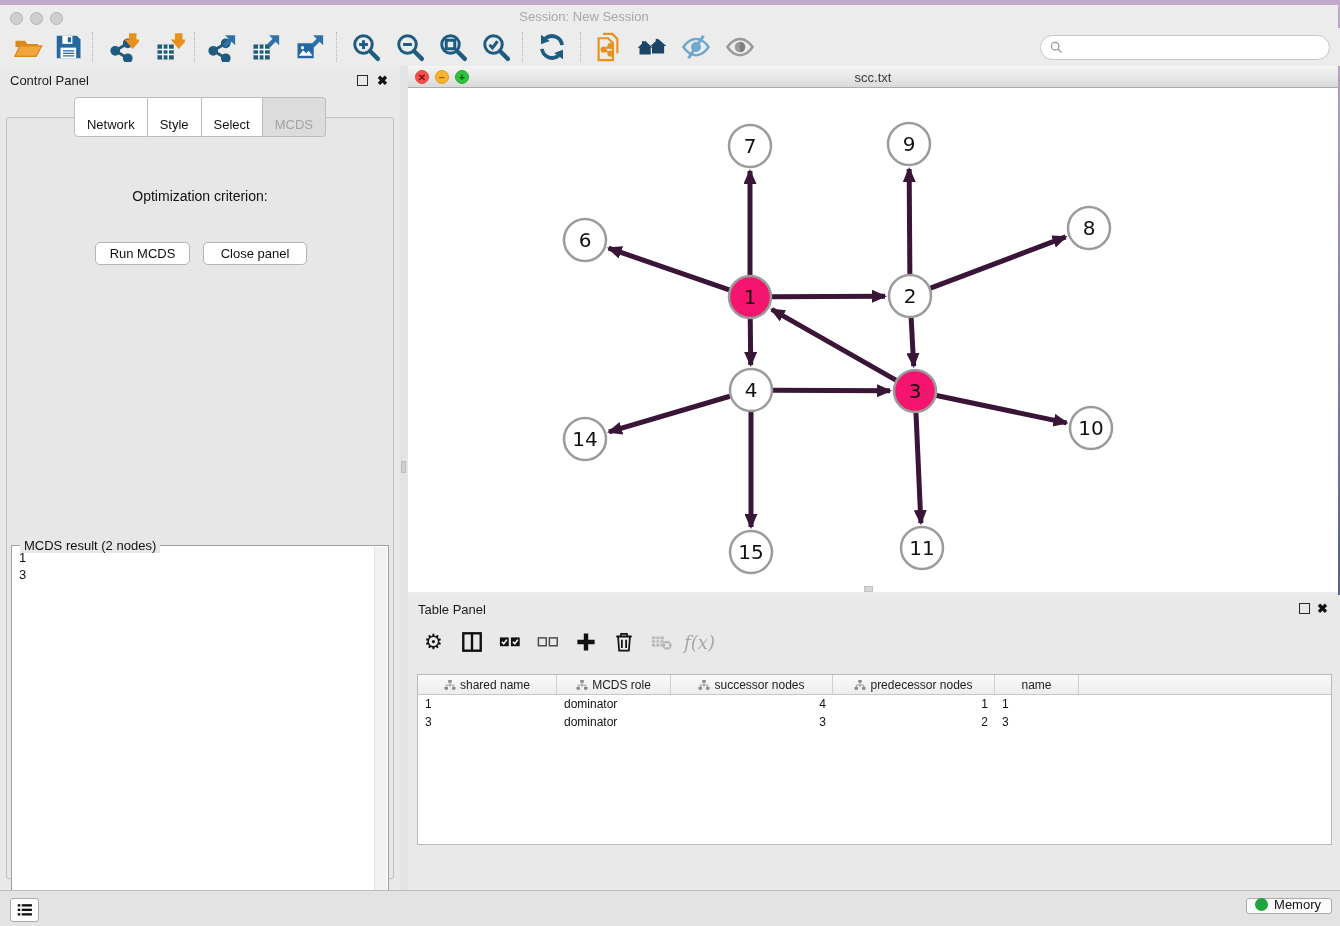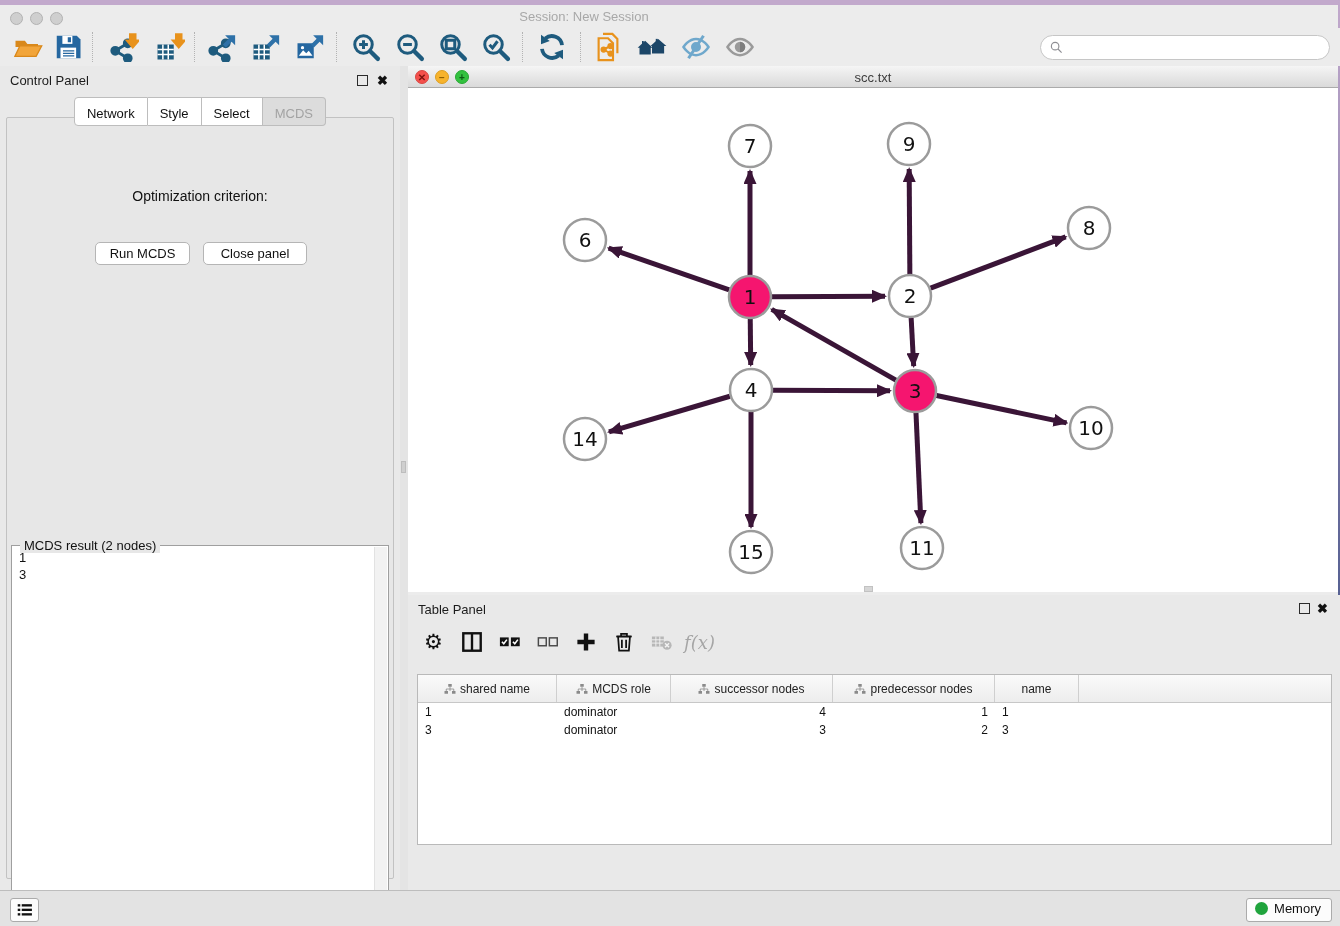--- a/index.html
+++ b/index.html
@@ -33,21 +33,21 @@
   .control-panel { position:absolute; left:0; top:66px; width:400px; height:824px; background:#e9e9e9; }
   .panel-header { position:relative; height:28px;text-decoration:underline; }
   .panel-title { position:absolute; left:10px; top:7px; font-size:13px; color:#1c1c1c; }
   .float-icon { position:absolute; width:11px; height:11px; border:1.6px solid #2b2b2b; background:transparent; }
   .close-icon { position:absolute; font-size:13px; font-weight:bold; color:#111; line-height:11px; }
   .cp-float { right:32px; top:9px; }
   .cp-close { right:12px; top:9px; }
 
   .cp-tabs { position:absolute; left:0; top:31px; width:400px; display:flex; justify-content:center; z-index:2; }
   .tabgroup { display:flex; }
-  .tabgroup .tab { font-size:13px; padding:8px 12px 4px; background:#fff; border:1px solid #bdbdbd; border-left-width:0; color:#111; white-space:nowrap; }
+  .tabgroup .tab { font-size:13px; padding:19px 12px 4px; background:#fff; border:1px solid #bdbdbd; border-left-width:0; color:#111; white-space:nowrap; }
   .tabgroup .tab:first-child { border-left-width:1px; border-radius:4px 0 0 4px; }
   .tabgroup .tab:last-child { border-radius:0 4px 4px 0; }
   .tabgroup .tab.selected { background:#dcdcdc; color:#a3a3a3; }
 
   .cp-content { position:absolute; left:6px; top:51px; width:388px; height:762px; background:#e7e7e7; border:1px solid #c2c2c2; border-radius:2px; }
   .opt-label { position:absolute; left:0; width:100%; top:70px; text-align:center; font-size:14px; color:#111; }
   .criterion-select { position:absolute; left:38px; top:91px; width:310px; height:23px; background:#fff; border:1px solid #b5b5b5; border-radius:4px; display:flex; align-items:center; padding:0 8px; font-size:13px; color:#111; }
   .criterion-select .chevrons { margin-left:auto; display:flex; flex-direction:column; gap:2px; align-items:center; }
   .criterion-select .chevrons i { width:0; height:0; border-left:4px solid transparent; border-right:4px solid transparent; }
   .criterion-select .chevrons i.up { border-bottom:5px solid #555; }
@@ -81,34 +81,34 @@
   .table-panel { position:absolute; left:408px; top:595px; width:932px; height:295px; background:#e9e9e9; }
   .tp-float { right:30px; top:8px; }
   .tp-close { right:12px; top:8px; }
   .tp-toolbar { position:absolute; left:10px; top:28px; height:38px; display:flex; align-items:center; gap:7px; }
   .tp-btn { width:31px; height:31px; border:none; background:none; display:flex; align-items:center; justify-content:center; }
   .tp-btn svg { width:22px; height:22px; }
   .tp-btn .glyph { font-size:21px; color:#111; }
   .tp-btn.disabled svg, .tp-btn.disabled .glyph { opacity:.45; }
 
   .data-table { position:absolute; left:9px; top:79px; width:915px; height:171px; background:#fff; border:1px solid #b9b9b9; overflow:hidden; }
-  .dt-header { display:flex; height:28px; background:linear-gradient(#fafafa,#ededed); border-bottom:1px solid #c7c7c7; }
+  .dt-header { display:flex; height:20px; background:linear-gradient(#fafafa,#ededed); border-bottom:1px solid #c7c7c7; }
   .dt-hcell { display:flex; align-items:center; justify-content:center; gap:4px; font-size:12px; color:#222; border-right:1px solid #cfcfcf; overflow:hidden; }
   .dt-hcell svg { width:12px; height:12px; flex:none; }
   .dt-row { display:flex; height:18px; }
   .dt-cell { font-size:12px; color:#111; padding:2px 7px 0; overflow:hidden; white-space:nowrap; }
 
   .tp-tabs { position:absolute; left:0; top:268px; width:100%; display:flex; justify-content:center; }
   .tp-tabs .tabgroup { transform:translateX(-13px); }
 
   
   .statusbar { position:absolute; left:0; top:890px; width:1340px; height:36px; background:#e3e3e3; border-top:1px solid #bdbdbd; }
   .sb-left-btn { position:absolute; left:10px; top:7px; width:29px; height:24px; background:#fcfcfc; border:1px solid #ababab; border-radius:3px; display:flex; align-items:center; justify-content:center; }
   .sb-left-btn svg { width:16px; height:14px; }
-  .memory-btn { position:absolute; right:8px; top:7px; height:24px; padding:0 10px 4px 8px; background:#fcfcfc; border:1px solid #ababab; border-radius:3px; display:flex; align-items:center; gap:6px; font-size:13px; color:#111; }
+  .memory-btn { position:absolute; right:8px; top:7px; height:16px; padding:0 10px 4px 8px; background:#fcfcfc; border:1px solid #ababab; border-radius:3px; display:flex; align-items:center; gap:6px; font-size:13px; color:#111; }
   .memory-dot { width:13px; height:13px; border-radius:50%; }
 </style>
 </head>
 <body>
 
 <div class="desktop-top"></div>
 <div class="desktop-right"></div>
 <div class="desktop-bottom"></div>
 
 <div class="titlebar">

